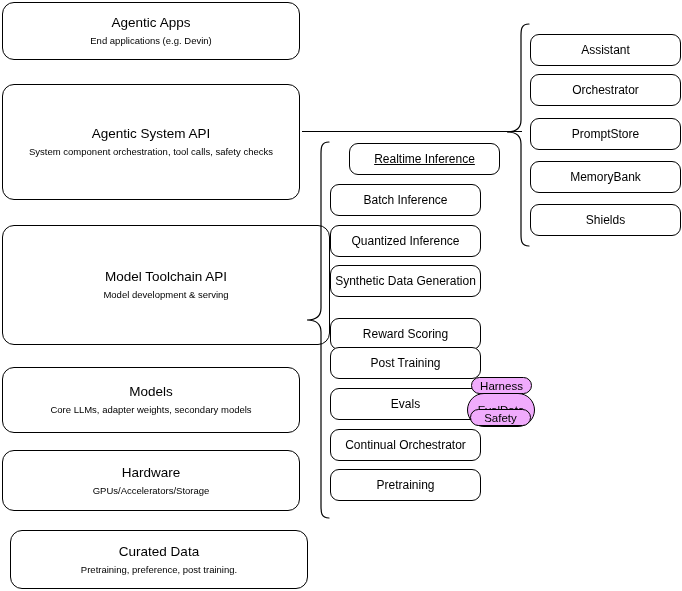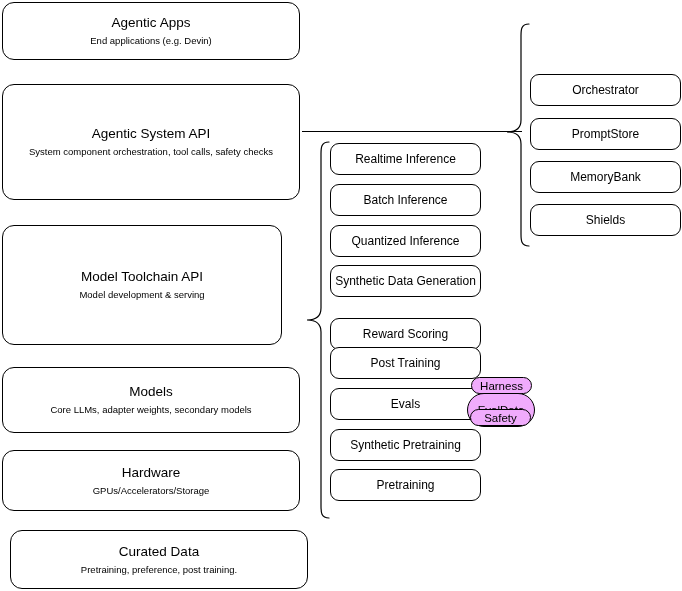--- a/index.html
+++ b/index.html
@@ -101,21 +101,21 @@
   <div class="layer-box" style="left:2px; top:2px; width:298px; height:58px;">
     <div class="layer-title">Agentic Apps</div>
     <div class="layer-sub">End applications (e.g. Devin)</div>
   </div>
 
   <div class="layer-box" style="left:2px; top:84px; width:298px; height:116px;">
     <div class="layer-title">Agentic System API</div>
     <div class="layer-sub">System component orchestration, tool calls, safety checks</div>
   </div>
 
-  <div class="layer-box" style="left:2px; top:225px; width:280px; height:120px;">
+  <div class="layer-box" style="left:2px; top:225px; width:328px; height:120px;">
     <div class="layer-title">Model Toolchain API</div>
     <div class="layer-sub">Model development &amp; serving</div>
   </div>
 
   <div class="layer-box" style="left:2px; top:367px; width:298px; height:66px;">
     <div class="layer-title">Models</div>
     <div class="layer-sub">Core LLMs, adapter weights, secondary models</div>
   </div>
 
   <div class="layer-box" style="left:2px; top:450px; width:298px; height:61px;">
@@ -129,21 +129,21 @@
   </div>
 
   <div class="connector" style="left:302px; top:131px; width:220px;"></div>
 
   <div class="brace" style="left:305px; top:140px;">
     <svg width="26" height="380" viewBox="0 0 26 380" fill="none">
       <path d="M24 2 C16 2, 16 8, 16 14 L16 168 C16 176, 12 180, 2 180 C12 180, 16 184, 16 192 L16 366 C16 372, 16 378, 24 378" stroke="#000000" stroke-width="1.2" fill="none" stroke-linecap="round"></path>
     </svg>
   </div>
 
-  <div class="item-box" style="left:330px; top:143px; width:151px; height:32px;">
+  <div class="item-box" style="left:349px; top:143px; width:151px; height:32px;text-decoration:underline;">
     <span>Realtime Inference</span>
   </div>
   <div class="item-box" style="left:330px; top:184px; width:151px; height:32px;">
     <span>Batch Inference</span>
   </div>
   <div class="item-box" style="left:330px; top:225px; width:151px; height:32px;">
     <span>Quantized Inference</span>
   </div>
   <div class="item-box" style="left:330px; top:265px; width:151px; height:32px;">
     <span>Synthetic Data Generation</span>
@@ -151,21 +151,21 @@
   <div class="item-box" style="left:330px; top:318px; width:151px; height:32px;">
     <span>Reward Scoring</span>
   </div>
   <div class="item-box" style="left:330px; top:347px; width:151px; height:32px;">
     <span>Post Training</span>
   </div>
   <div class="item-box" style="left:330px; top:388px; width:151px; height:32px;">
     <span>Evals</span>
   </div>
   <div class="item-box" style="left:330px; top:429px; width:151px; height:32px;">
-    <span>Synthetic Pretraining</span>
+    <span>Continual Orchestrator</span>
   </div>
   <div class="item-box" style="left:330px; top:469px; width:151px; height:32px;">
     <span>Pretraining</span>
   </div>
 
   <div class="pill" style="left:471px; top:377px; width:61px; height:17px;">
     <span>Harness</span>
   </div>
   <div class="pill" style="left:467px; top:393px; width:68px; height:34px;">
     <span>EvalData</span>
@@ -173,20 +173,23 @@
   <div class="pill" style="left:470px; top:409px; width:61px; height:17px;text-align:center;">
     <span>Safety</span>
   </div>
 
   <div class="brace" style="left:505px; top:22px;">
     <svg width="26" height="226" viewBox="0 0 26 226" fill="none">
       <path d="M24 2 C16 2, 16 8, 16 14 L16 98 C16 106, 12 110, 2 110 C12 110, 16 114, 16 122 L16 212 C16 218, 16 224, 24 224" stroke="#000000" stroke-width="1.2" fill="none" stroke-linecap="round"></path>
     </svg>
   </div>
 
+  <div class="item-box" style="left:530px; top:34px; width:151px; height:32px;">
+    <span>Assistant</span>
+  </div>
   <div class="item-box" style="left:530px; top:74px; width:151px; height:32px;">
     <span>Orchestrator</span>
   </div>
   <div class="item-box" style="left:530px; top:118px; width:151px; height:32px;">
     <span>PromptStore</span>
   </div>
   <div class="item-box" style="left:530px; top:161px; width:151px; height:32px;">
     <span>MemoryBank</span>
   </div>
   <div class="item-box" style="left:530px; top:204px; width:151px; height:32px;">

